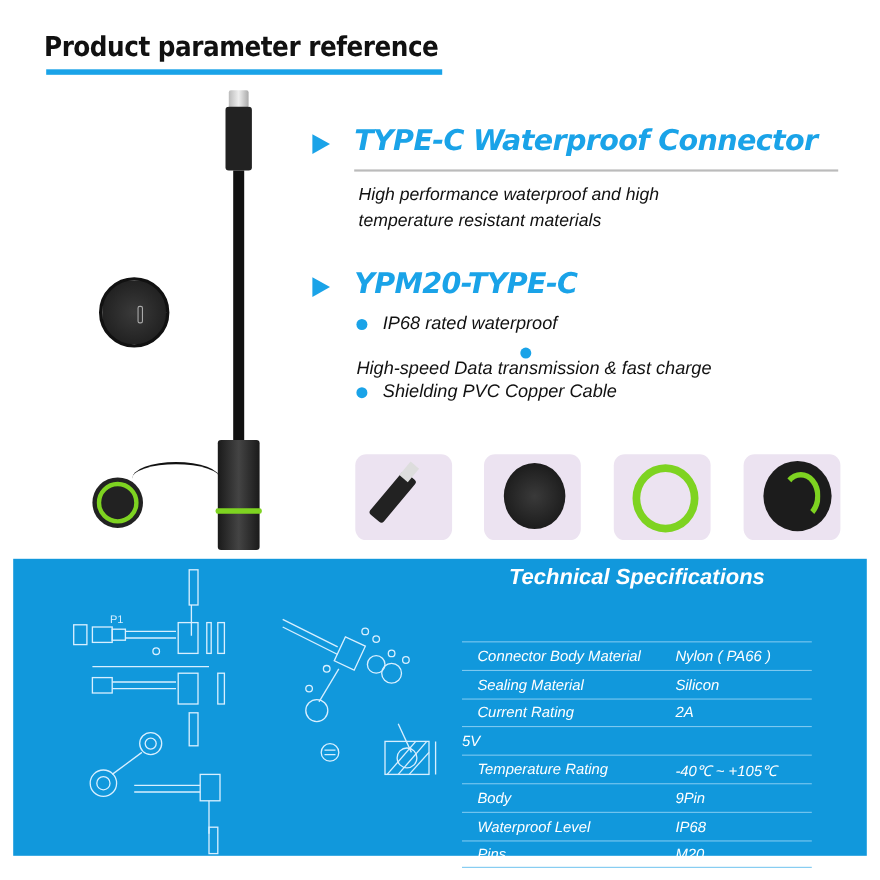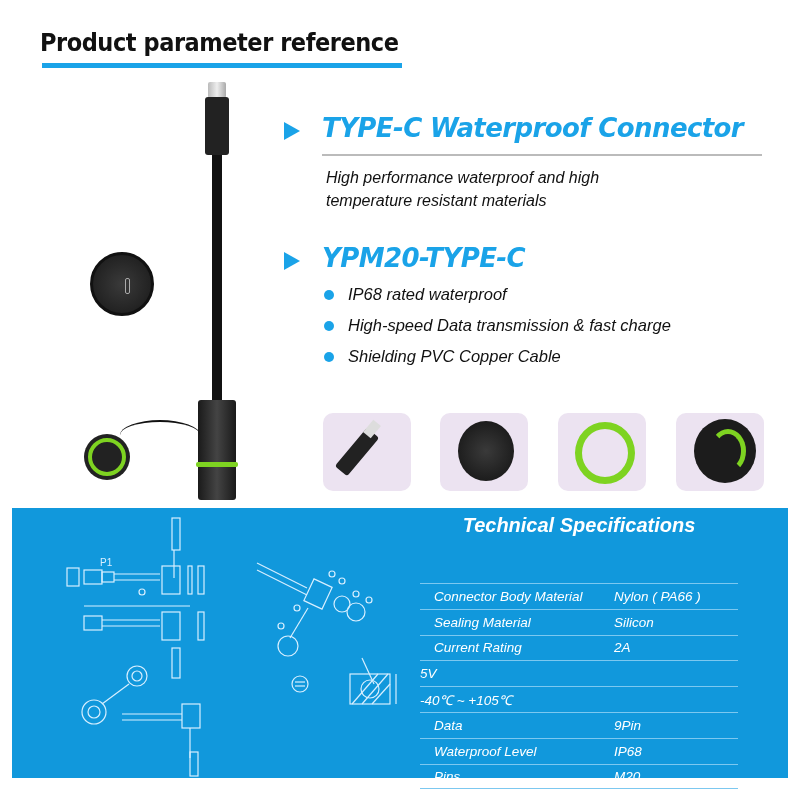--- a/index.html
+++ b/index.html
@@ -70,21 +70,21 @@
 <div class="desc" style="top:166px;">High performance waterproof and high</div>
 <div class="desc" style="top:189px;">temperature resistant materials</div>
 
 <div class="arrow" style="left:284px; top:252px;"></div>
 <div class="h-blue" style="left:322px; top:243px;">YPM20-TYPE-C</div>
 
 <div class="bullet-row" style="top:285px;">
   <span class="dot"></span>
   <span class="bullet-text">IP68 rated waterproof</span>
 </div>
-<div class="bullet-row" style="top:316px;">
+<div class="bullet-row" style="top:316px;flex-direction:column;">
   <span class="dot"></span>
   <span class="bullet-text">High-speed Data transmission &amp; fast charge</span>
 </div>
 <div class="bullet-row" style="top:347px;">
   <span class="dot"></span>
   <span class="bullet-text">Shielding PVC Copper Cable</span>
 </div>
 
 <div class="thumb" style="left:323px;">
   <div class="thumb-plug"></div>
@@ -176,24 +176,25 @@
     <span class="spec-val">Silicon</span>
   </div>
   <div class="spec-row">
     <span class="spec-key">Current Rating</span>
     <span class="spec-val">2A</span>
   </div>
   <div class="spec-row">
     <span class="spec-val">5V</span>
   </div>
   <div class="spec-row">
+    <span class="spec-key">Temperature Rating</span>
     <span class="spec-val">-40℃ ~ +105℃</span>
   </div>
   <div class="spec-row">
-    <span class="spec-key">Data</span>
+    <span class="spec-key">Body</span>
     <span class="spec-val">9Pin</span>
   </div>
   <div class="spec-row">
     <span class="spec-key">Waterproof Level</span>
     <span class="spec-val">IP68</span>
   </div>
   <div class="spec-row">
     <span class="spec-key">Pins</span>
     <span class="spec-val">M20</span>
   </div>

